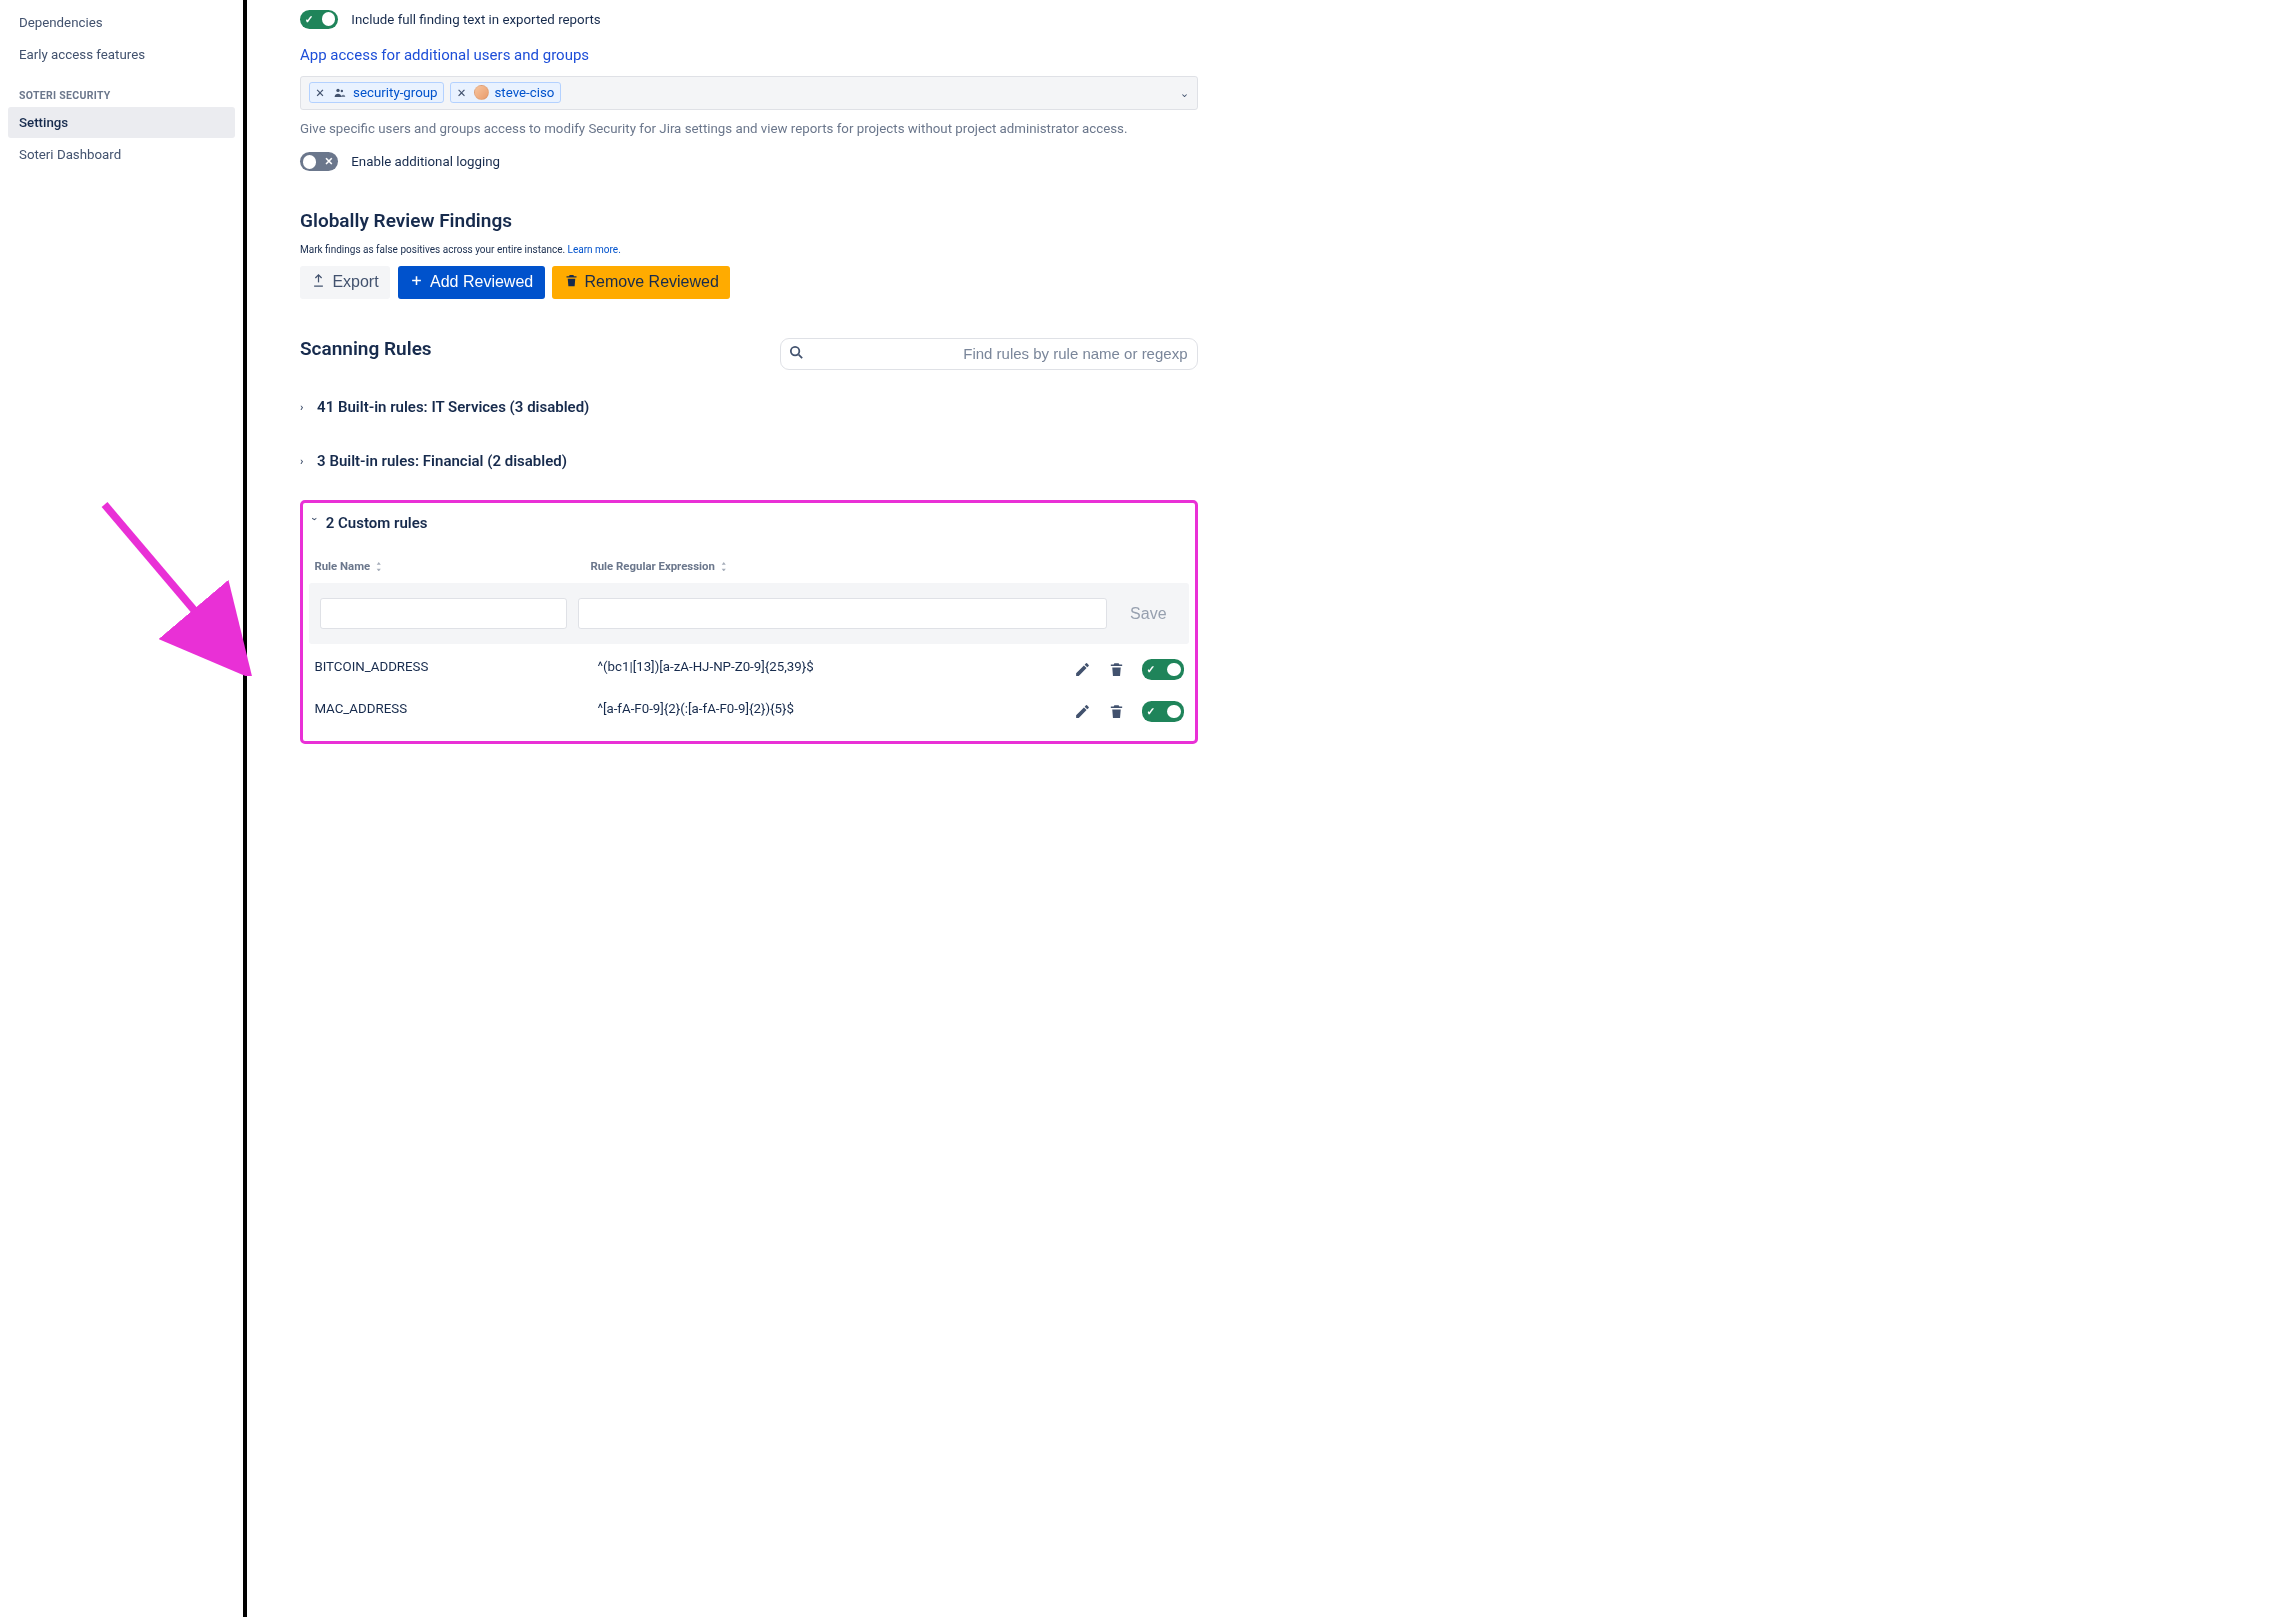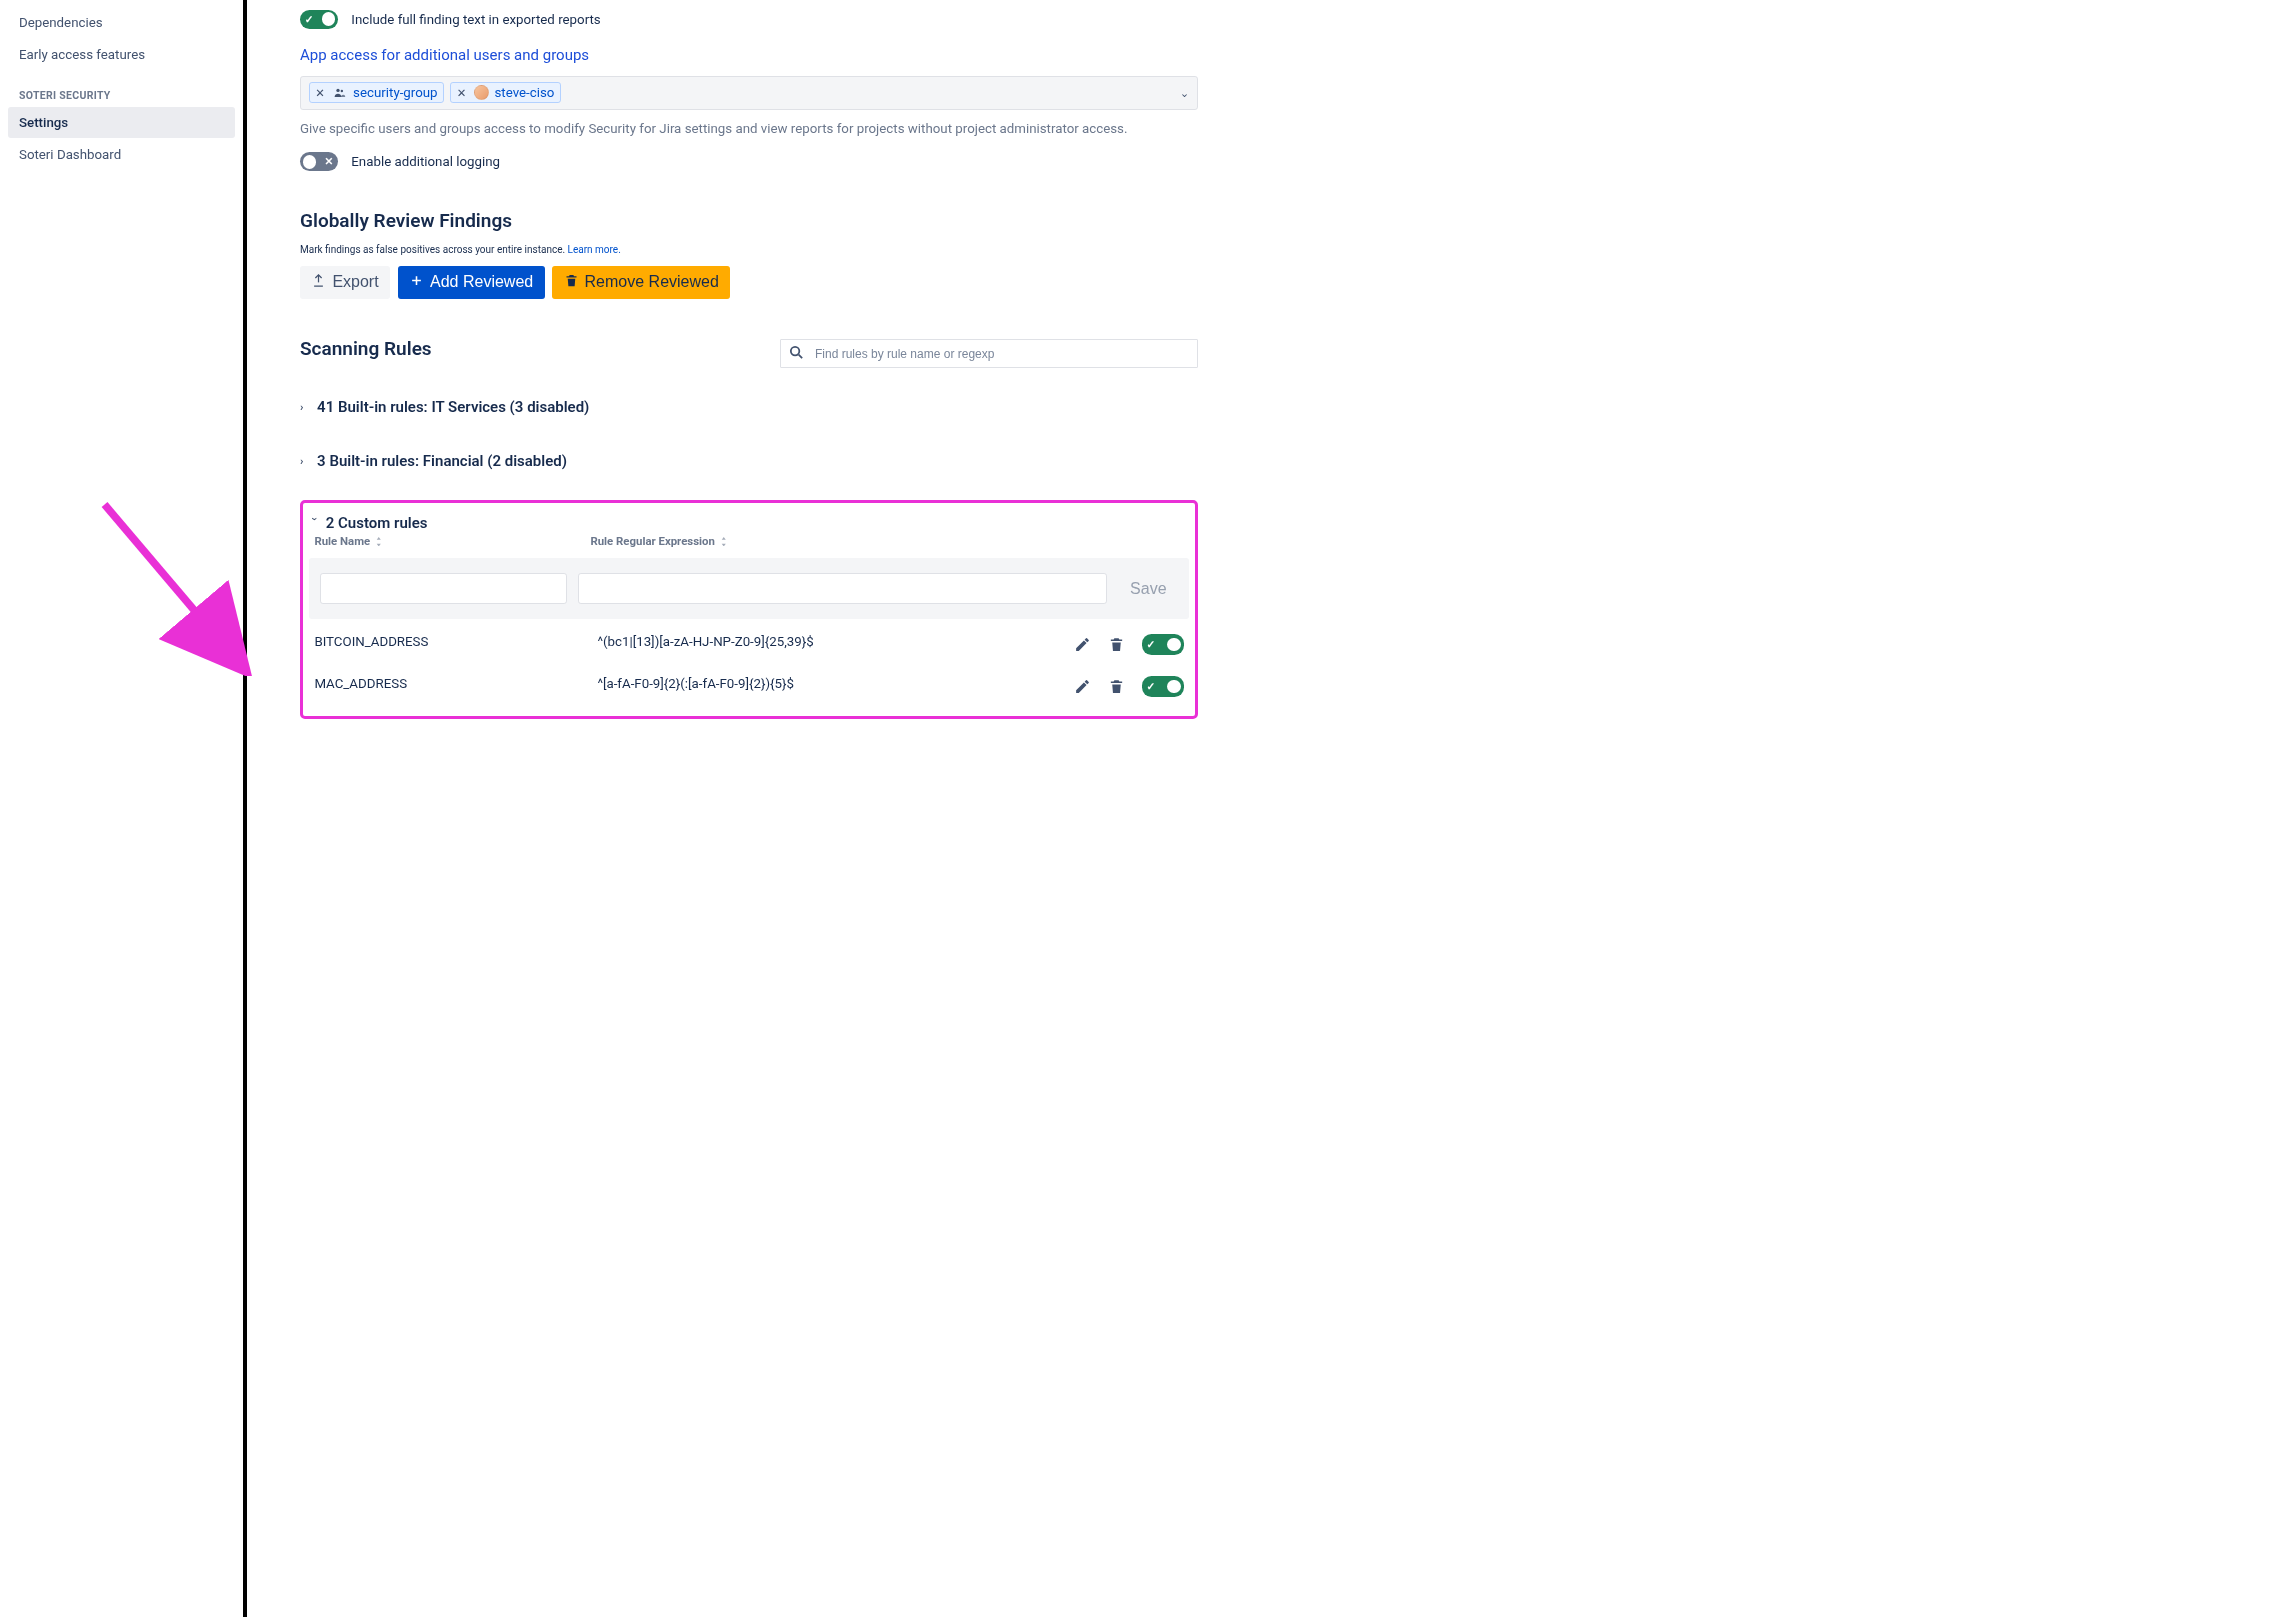--- a/index.html
+++ b/index.html
@@ -160,24 +160,25 @@
   .btn svg, .btn .ico { width:15px; height:15px; }
 
   .rules-header-row {
     display: flex; align-items: center; justify-content: space-between;
     margin-top: 38px;
   }
   .search-wrap { position: relative; width: 418px; }
   .search-wrap input {
     width: 100%;
     border: 1.9px solid #DFE1E6;
-    border-radius: 1px;
+    border-radius: 9px;
     padding: 6.7px 9.5px 6.7px 34px;
-    font-size: 12px;
-    color: #172B4D;
+    font-size: 15px;
+    color: #172B4D;
+    text-align: right;
   }
   .search-wrap input::placeholder { color: #7A869A; }
   .search-wrap .mag {
     position: absolute; left: 7.6px; top: 50%; transform: translateY(-50%);
     color: #42526E;
   }
 
   .rule-group {
     font-size: 15px;
     font-weight: 600;
@@ -189,21 +190,21 @@
   .rule-group .chev { font-size: 11.4px; color: #42526E; width:11.4px; display:inline-block; }
 
   .highlight-box {
     border: 3.8px solid #E930D6;
     border-radius: 5px;
     margin-top: 30px;
     padding: 3.8px 5.7px 13.3px 5.7px;
   }
   .rule-group.open { margin-top: 7.6px; }
 
-  .custom-table { margin-top: 2px; }
+  .custom-table { margin-top: 27px; }
   .thead { display: flex; padding: 0 5.7px 9.5px 5.7px; }
   .th {
     font-size: 11.4px;
     font-weight: 700;
     color: #6B778C;
     display: flex; align-items: center; gap: 3.8px;
   }
   .col-name { width: 276px; }
   .col-regex { flex: 1; }
   .sort-ico { width:9.5px; height:9.5px; opacity:.6; }

